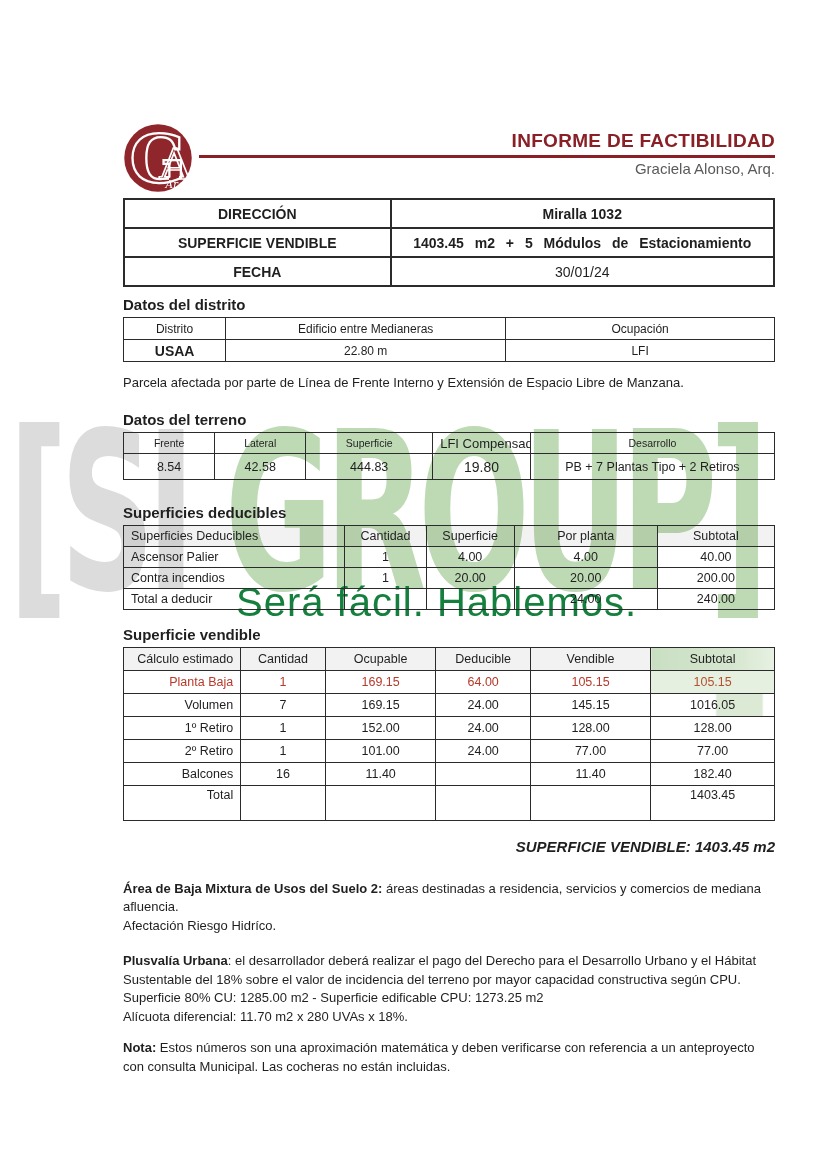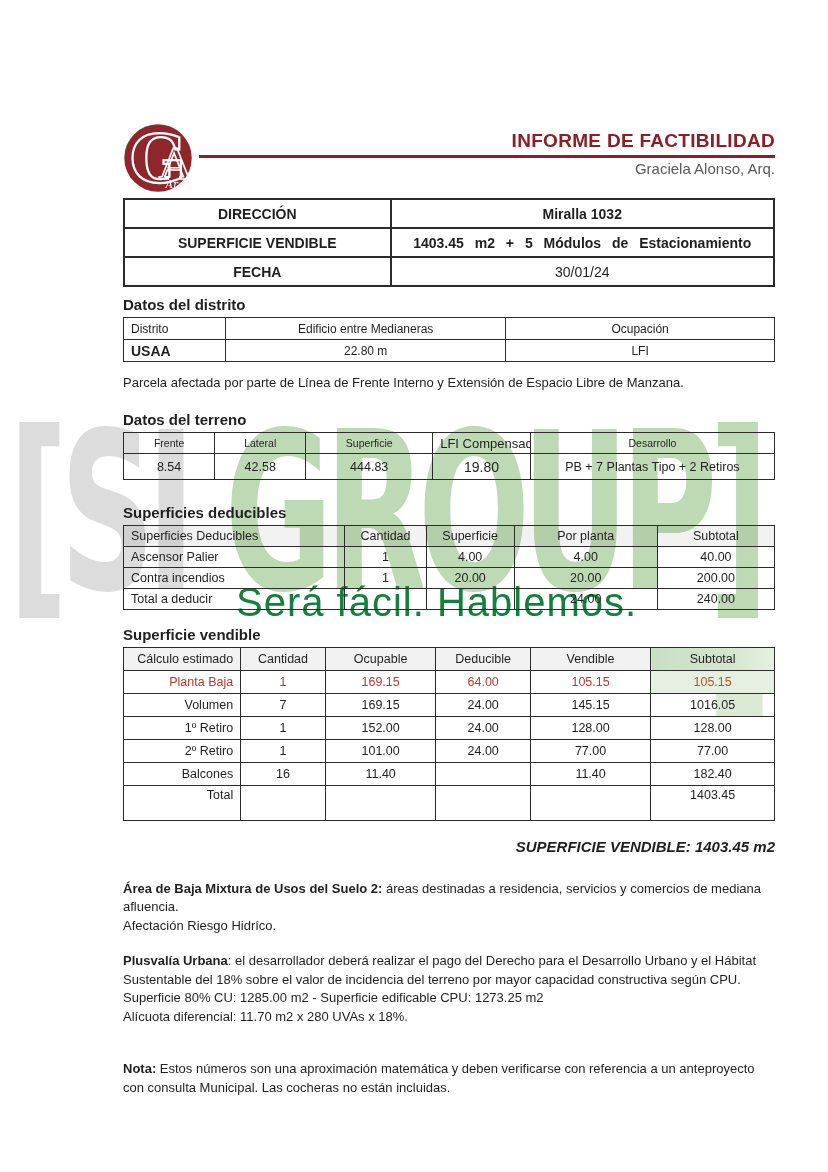--- a/index.html
+++ b/index.html
@@ -36,21 +36,21 @@
 
   .summary-table { margin-top:4px; }
   .summary-table td { height:23px; font-size:14px;text-align:center; }
   .summary-table .lbl { font-weight:bold; }
   .val-bold { font-weight:bold; }
   .val-just { font-weight:bold; word-spacing:7px; }
 
   .h2 { font-size:15px; font-weight:bold; margin:9px 0 4px 0; }
 
   .district-table td { height:17px; font-size:12px; text-align:center; }
-  .district-table td:first-child { text-align:left; }
+  .district-table td:first-child { text-align:center; }
   .district-table .big { font-weight:bold; font-size:14px; }
 
   .note { font-size:13px; margin-top:13px; }
 
   .terrain-table td { text-align:center; }
   .terrain-table .small-h { font-size:10.5px; height:16px; }
   .terrain-table .big-h { font-size:13px; }
   .terrain-table .val { font-size:12.5px; height:21px; }
   .terrain-table .big-v { font-size:14px; }
 
@@ -65,21 +65,21 @@
   .red-row td { color:#b73a2b; }
   .red-row .hl-cell { color:#b5512f; background:#e5f0e1; }
   .blob-cell { background:linear-gradient(90deg, transparent 52%, #dcead5 53%, #dcead5 90%, transparent 91%); }
   .total-row td { height:30px; vertical-align:top; }
 
   .sellable-summary { margin-top:17px; text-align:right; font-size:15px; font-weight:bold; font-style:italic; }
 
   .para { font-size:13px; line-height:1.42; margin:0; }
   .p-area { margin-top:25px; }
   .p-plus { margin-top:17px; }
-  .p-nota { margin-top:34px; }
+  .p-nota { margin-top:13px; }
   .para b { font-weight:bold; }
 </style>
 </head>
 <body>
 
 <div class="page">
 
   <div class="watermark">
     <div class="wm-letters"><span class="wm-gray">[SI </span><span class="wm-green">GROUP]</span></div>
     <div class="wm-tagline">Será fácil. Hablemos.</div>

